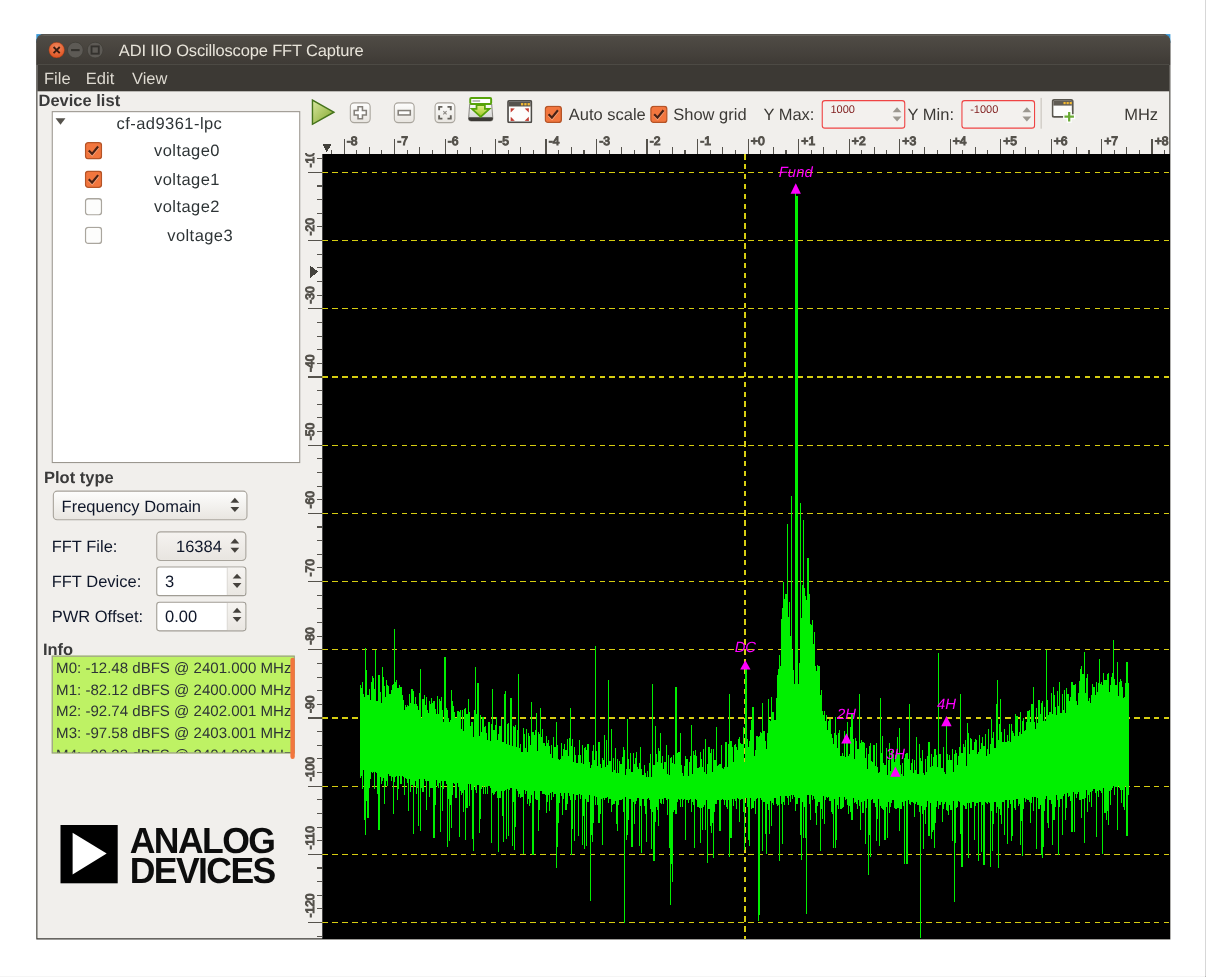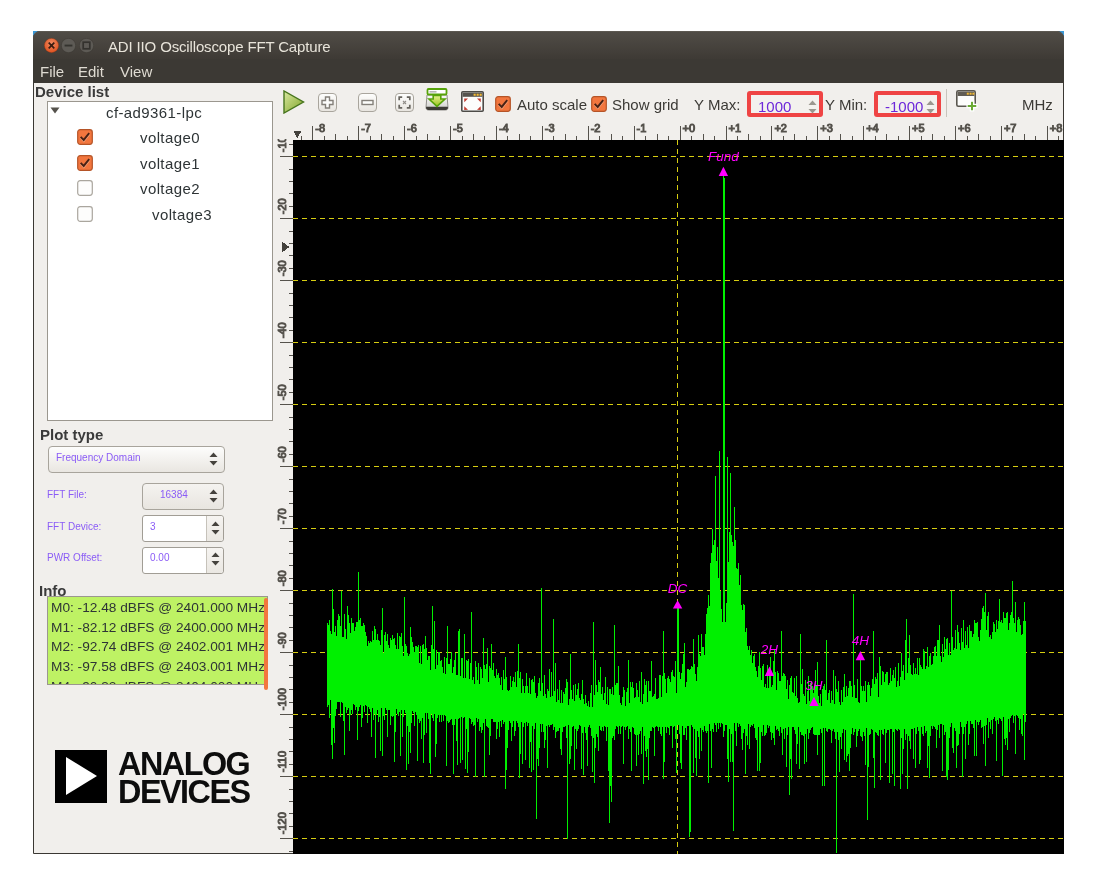--- a/index.html
+++ b/index.html
@@ -9,34 +9,34 @@
 #titlebar { left:33px; top:31px; width:1031px; height:28px; background:linear-gradient(#504c46,#3e3a35); border-radius:7px 7px 0 0; border-top:1px solid #5c5851; }
 #menubar { left:34px; top:59px; width:1029px; height:24px; background:#3c3934; }
 .mbtn { color:#dfdbd2; font-size:15px; position:absolute; top:3px; }
 #title { left:108px; top:38px; color:#e8e4da; font-size:15px; font-weight:normal; letter-spacing:-0.15px; }
 .wbtn { position:absolute; width:15px; height:15px; border-radius:50%; top:38px; }
 #label-dl { left:35px; top:83px; font-size:15px; font-weight:bold; color:#3a3a3a; }
 #treebox { left:47px; top:101px; width:226px; height:320px; background:#fff; border:1px solid #9b978f; }
 .tree-t { font-size:15px; color:#2e3436; position:absolute; letter-spacing:0.4px;margin-left:40px; }
 #label-pt { left:40px; top:426px; font-size:15px; font-weight:bold; color:#3a3a3a; }
 #combo { left:48px; top:446px; width:177px; height:27px; background:linear-gradient(#fdfdfc,#e9e6e1); border:1px solid #a8a49c; border-radius:4px; }
-.lbl { font-size:10px; color:#8b5cf6; position:absolute; }
+.lbl { font-size:15px; color:#0f172a; position:absolute; }
 #fftsize { left:142px; top:483px; width:82px; height:27px; background:linear-gradient(#f5f3f0,#e8e5e0); border:1px solid #a8a49c; border-radius:4px; }
 .spinbox { position:absolute; width:82px; height:27px; background:#fff; border:1px solid #a19d95; border-radius:3px; }
 .spingray { position:absolute; right:0; top:0; width:17px; height:25px; background:linear-gradient(#f6f4f1,#eae7e2); border-left:1px solid #c6c2ba; border-radius:0 3px 3px 0; }
 #label-info { left:39px; top:582px; font-size:15px; font-weight:bold; color:#3a3a3a; }
 #infobox { left:47px; top:596px; width:221px; height:89px; background:#bef264; border:1px solid #9b978f; font-size:13.7px; color:#2e3436; line-height:19.7px; padding:1px 0 0 3px; white-space:nowrap; overflow:hidden; }
 #infobar { left:264px; top:598px; width:3.5px; height:92px; background:#f2763e; border-radius:2px; }
 #adi { left:55px; top:750px; width:52px; height:53px; background:#000; }
 #adi-tri { left:65.5px; top:757px; width:0; height:0; border-left:31px solid #fff; border-top:19.5px solid transparent; border-bottom:19.5px solid transparent; }
 .adi-t { position:absolute; font-weight:bold; color:#0d0d0d; font-size:33px; letter-spacing:-1.5px; transform:scaleX(0.98); transform-origin:left; }
 .tbtn { position:absolute; width:19px; height:19px; background:linear-gradient(#fdfdfc,#e8e5e0); border:1px solid #a9a59d; border-radius:4px; top:93px; display:flex; align-items:center; justify-content:center; }
 .tbtn svg { margin:-1px; }
 .tlabel { position:absolute; top:96px; font-size:15px; color:#3c3a36; }
-.yspin { position:absolute; top:91px; height:26px; background:#f3f1ee; border:4px solid #ef4444; border-radius:3px; color:#6d28d9; font-size:15px; }
+.yspin { position:absolute; top:91px; height:26px; background:#f3f1ee; border:1px solid #ef4444; border-radius:3px; color:#7f1d1d; font-size:10px; }
 #plotwrap { left:293px; top:140px;font-style:italic; }
 #trulerwrap { left:293px; top:121px; }
 #lrulerwrap { left:276px; top:139px; }
 svg { display:block; }
 </style></head><body>
 <div id="corner-l" class="abs"></div>
 <div id="corner-r" class="abs"></div>
 <div id="win" class="abs"></div>
 <div id="titlebar" class="abs"></div>
 <svg class="abs wbtn" style="left:43.5px" viewBox="0 0 15 15">

